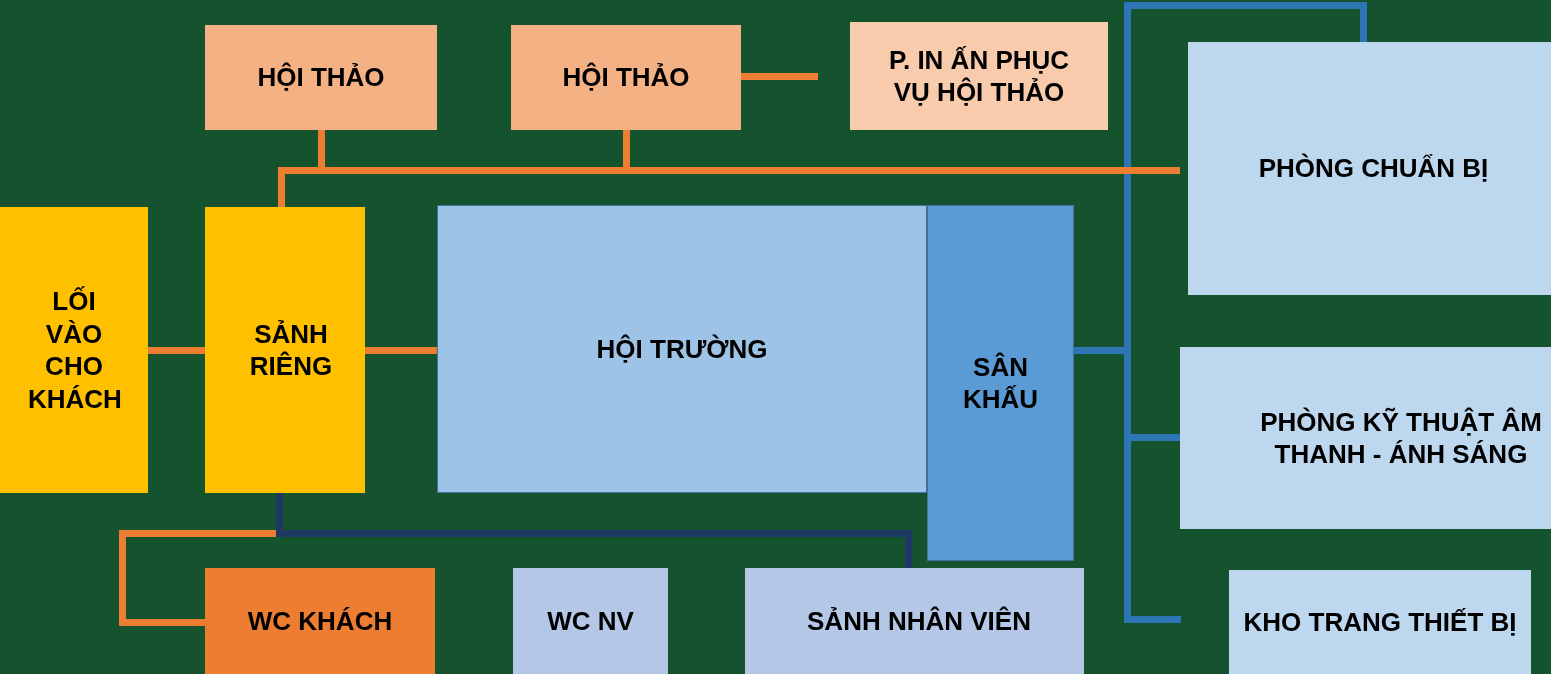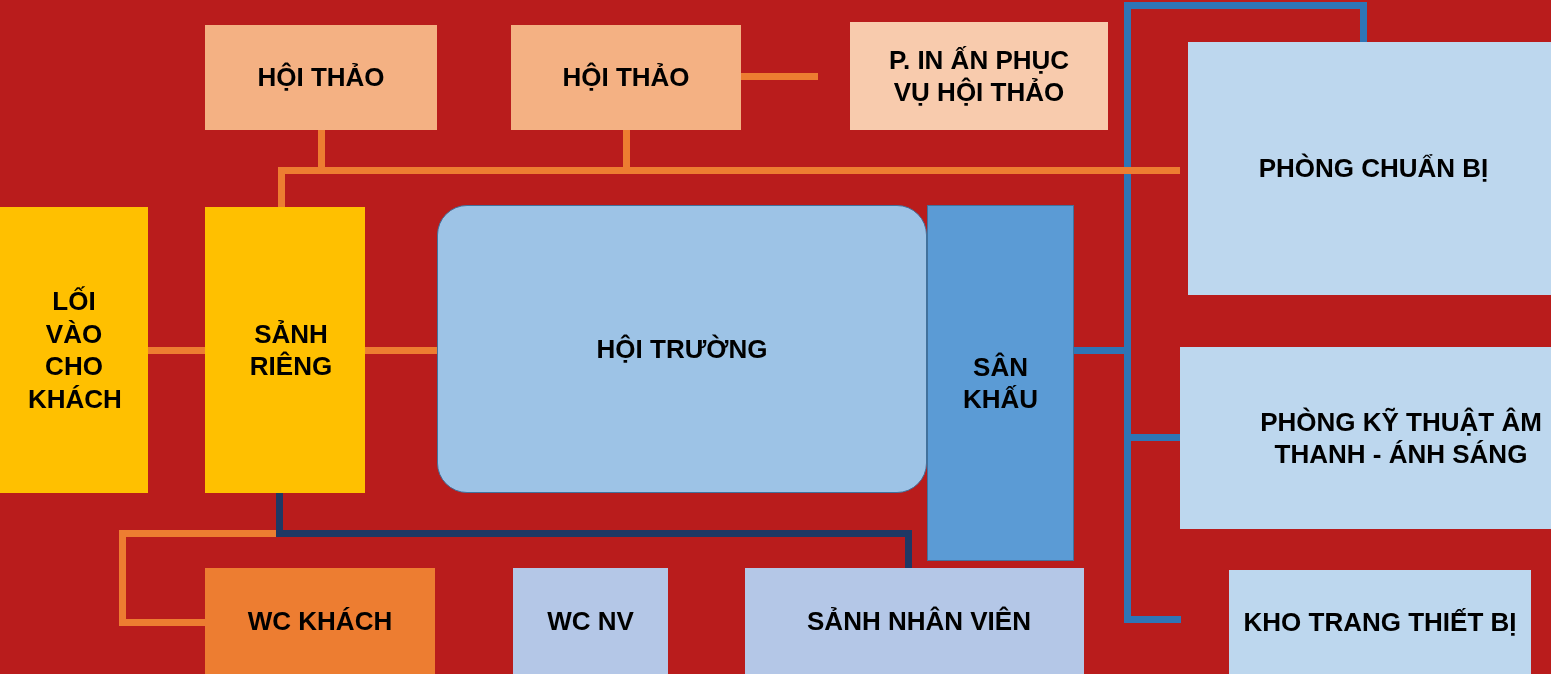--- a/index.html
+++ b/index.html
@@ -1,20 +1,20 @@
 <!DOCTYPE html>
 <html><head>
 <meta charset="utf-8">
 <style>
   html,body{margin:0;padding:0;background:#000;}
   #canvas{
     position:relative;
     width:1551px;
     height:674px;
-    background:#b91c1c;
+    background:#14532d;
     overflow:hidden;
     font-family:"Liberation Sans", sans-serif;
   }
   .node{
     position:absolute;
     display:flex;
     align-items:center;
     justify-content:center;
     text-align:center;
     color:#000;
@@ -70,21 +70,21 @@
   </div>
 
   <div class="node" style="left: 0px; top: 207px; width: 148px; height: 286px; background: rgb(255, 192, 0);">
     <span class="lbl" style="max-width:92px">LỐI VÀO CHO KHÁCH</span>
   </div>
 
   <div class="node" style="left: 205px; top: 207px; width: 148px; height: 286px; background: rgb(255, 192, 0); padding-left: 12px;">
     <span class="lbl" style="max-width:110px">SẢNH RIÊNG</span>
   </div>
 
-  <div class="node hall-border" style="left: 437px; top: 205px; width: 490px; height: 288px; background: rgb(157, 195, 230); border-radius: 30px;">
+  <div class="node hall-border" style="left: 437px; top: 205px; width: 490px; height: 288px; background: rgb(157, 195, 230);">
     <span class="lbl">HỘI TRƯỜNG</span>
   </div>
 
   <div class="node hall-border" style="left: 927px; top: 205px; width: 147px; height: 356px; background: rgb(91, 155, 213);">
     <span class="lbl" style="max-width:100px">SÂN KHẤU</span>
   </div>
 
   <div class="node" style="left: 1180px; top: 347px; width: 371px; height: 182px; background: rgb(189, 215, 238); justify-content: flex-end;">
     <span class="lbl" style="max-width:300px">PHÒNG KỸ THUẬT ÂM THANH - ÁNH SÁNG</span>
   </div>

